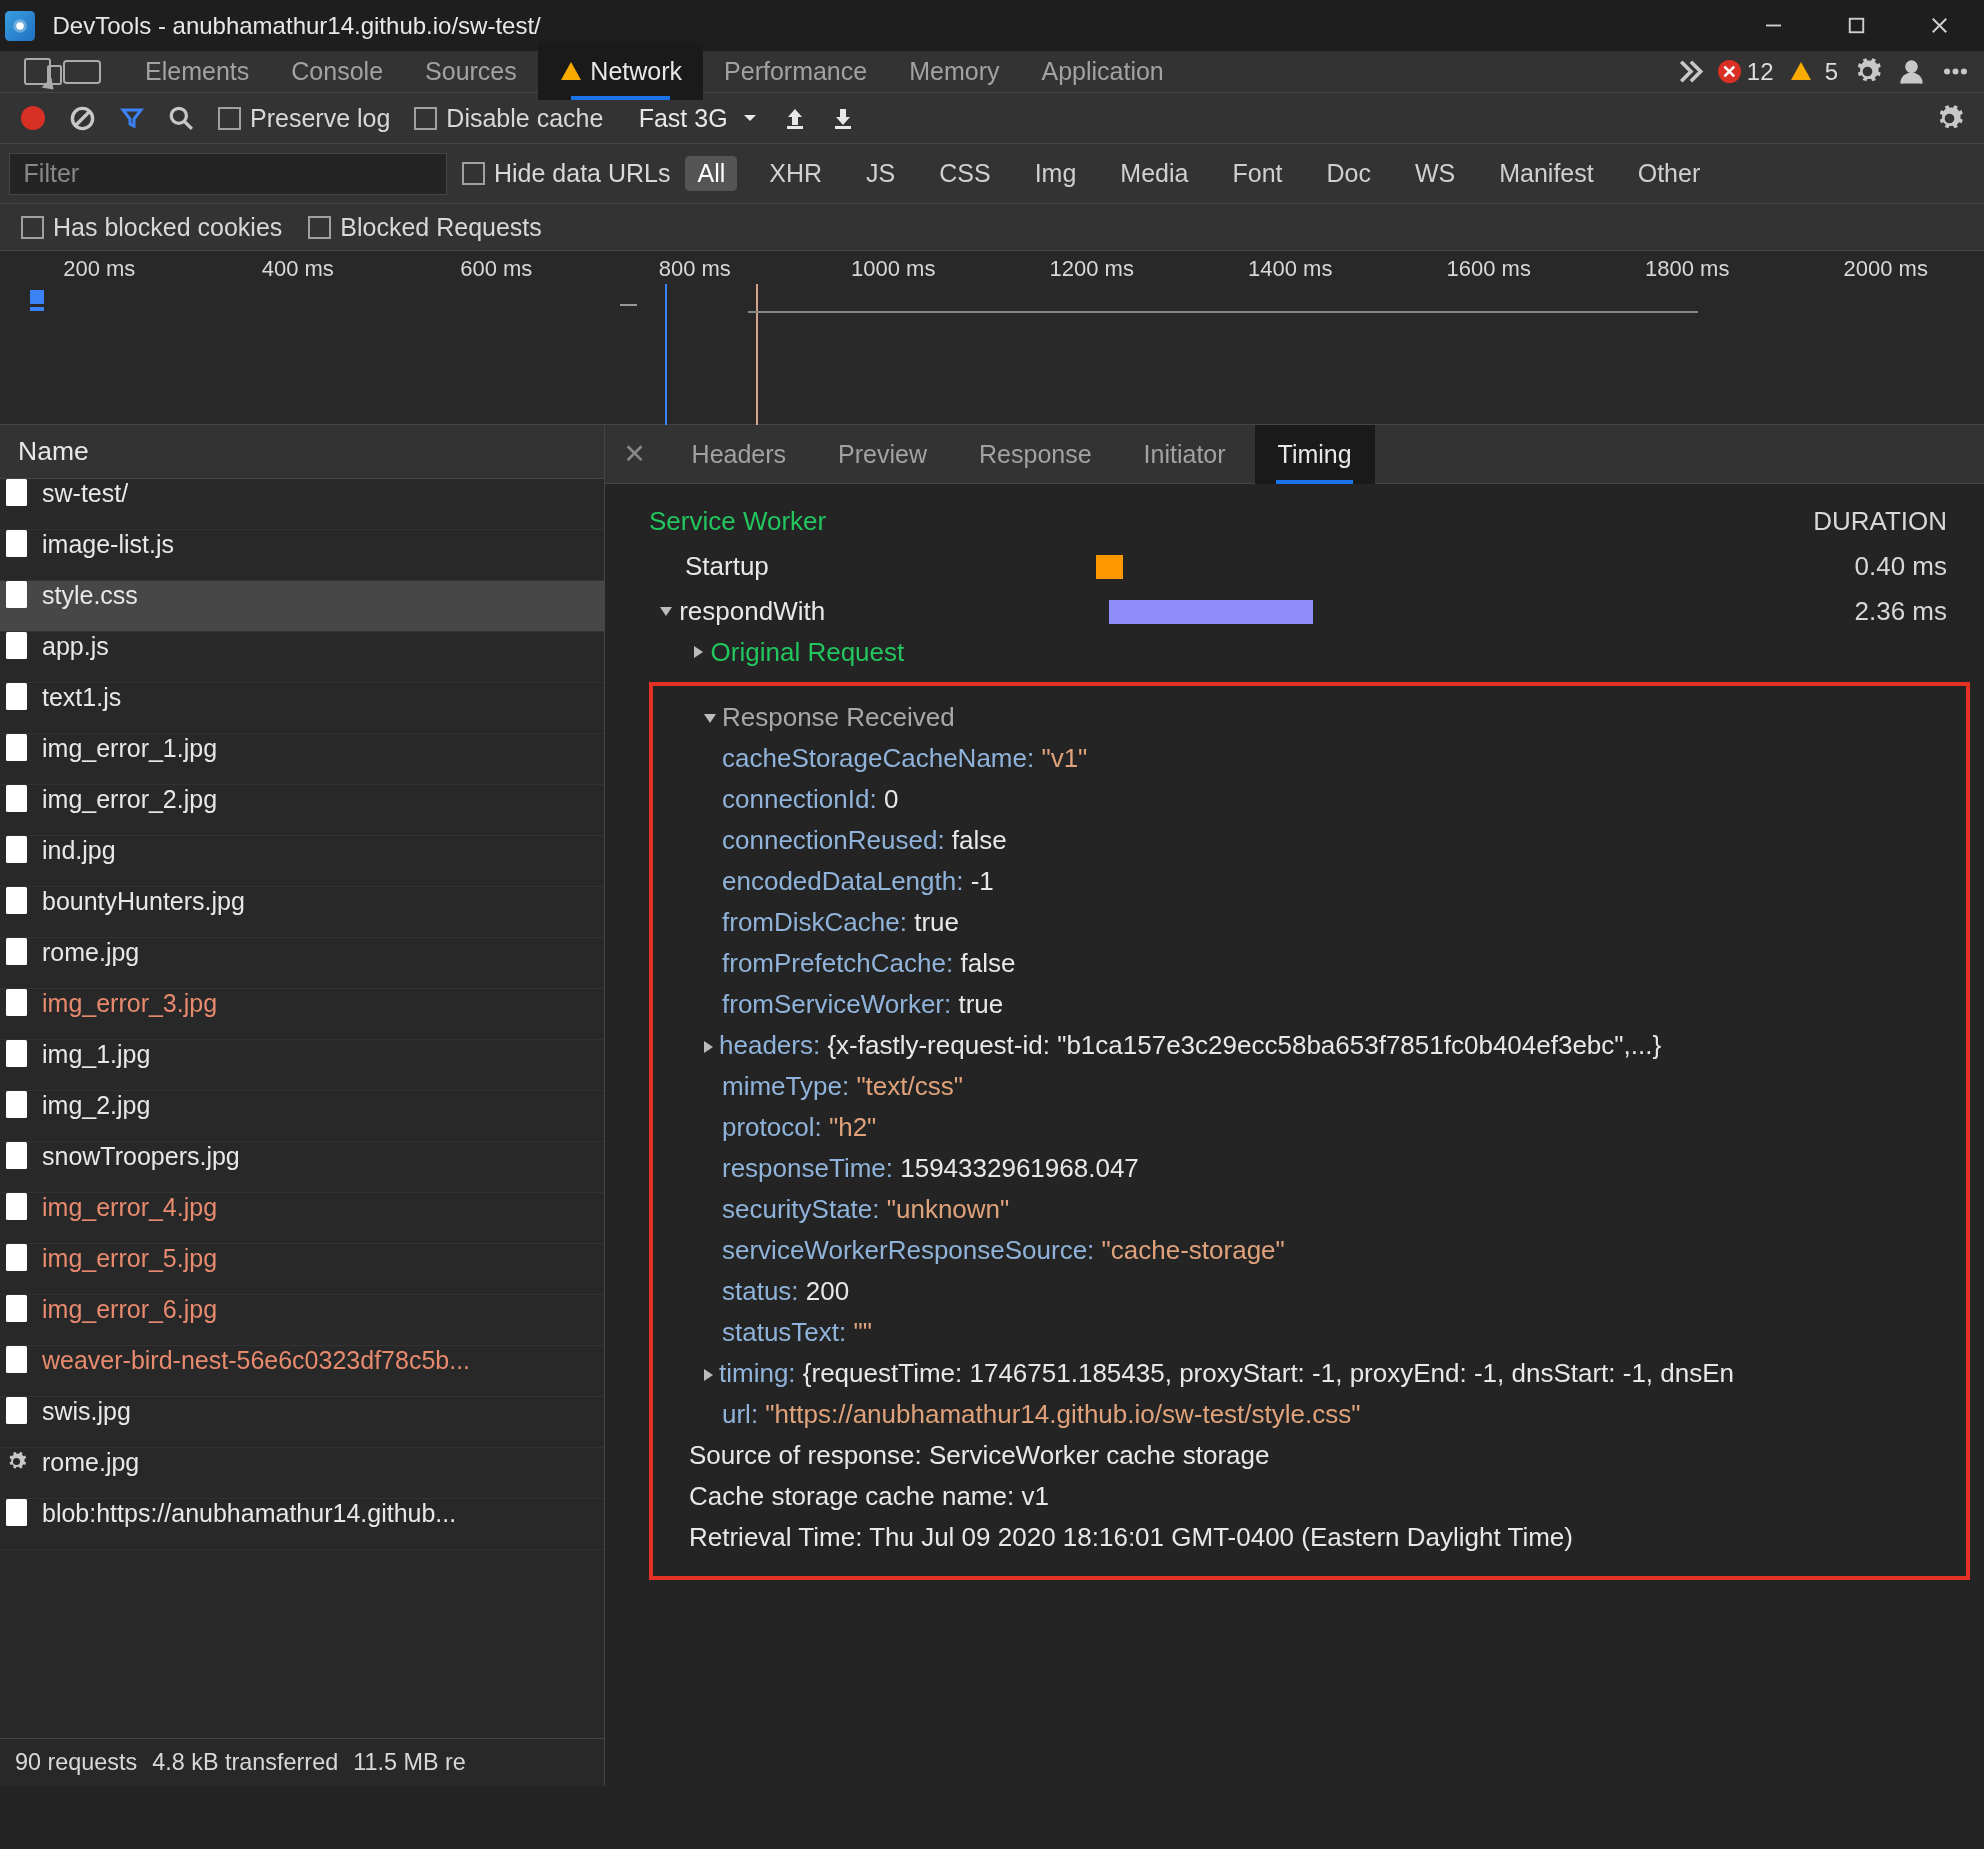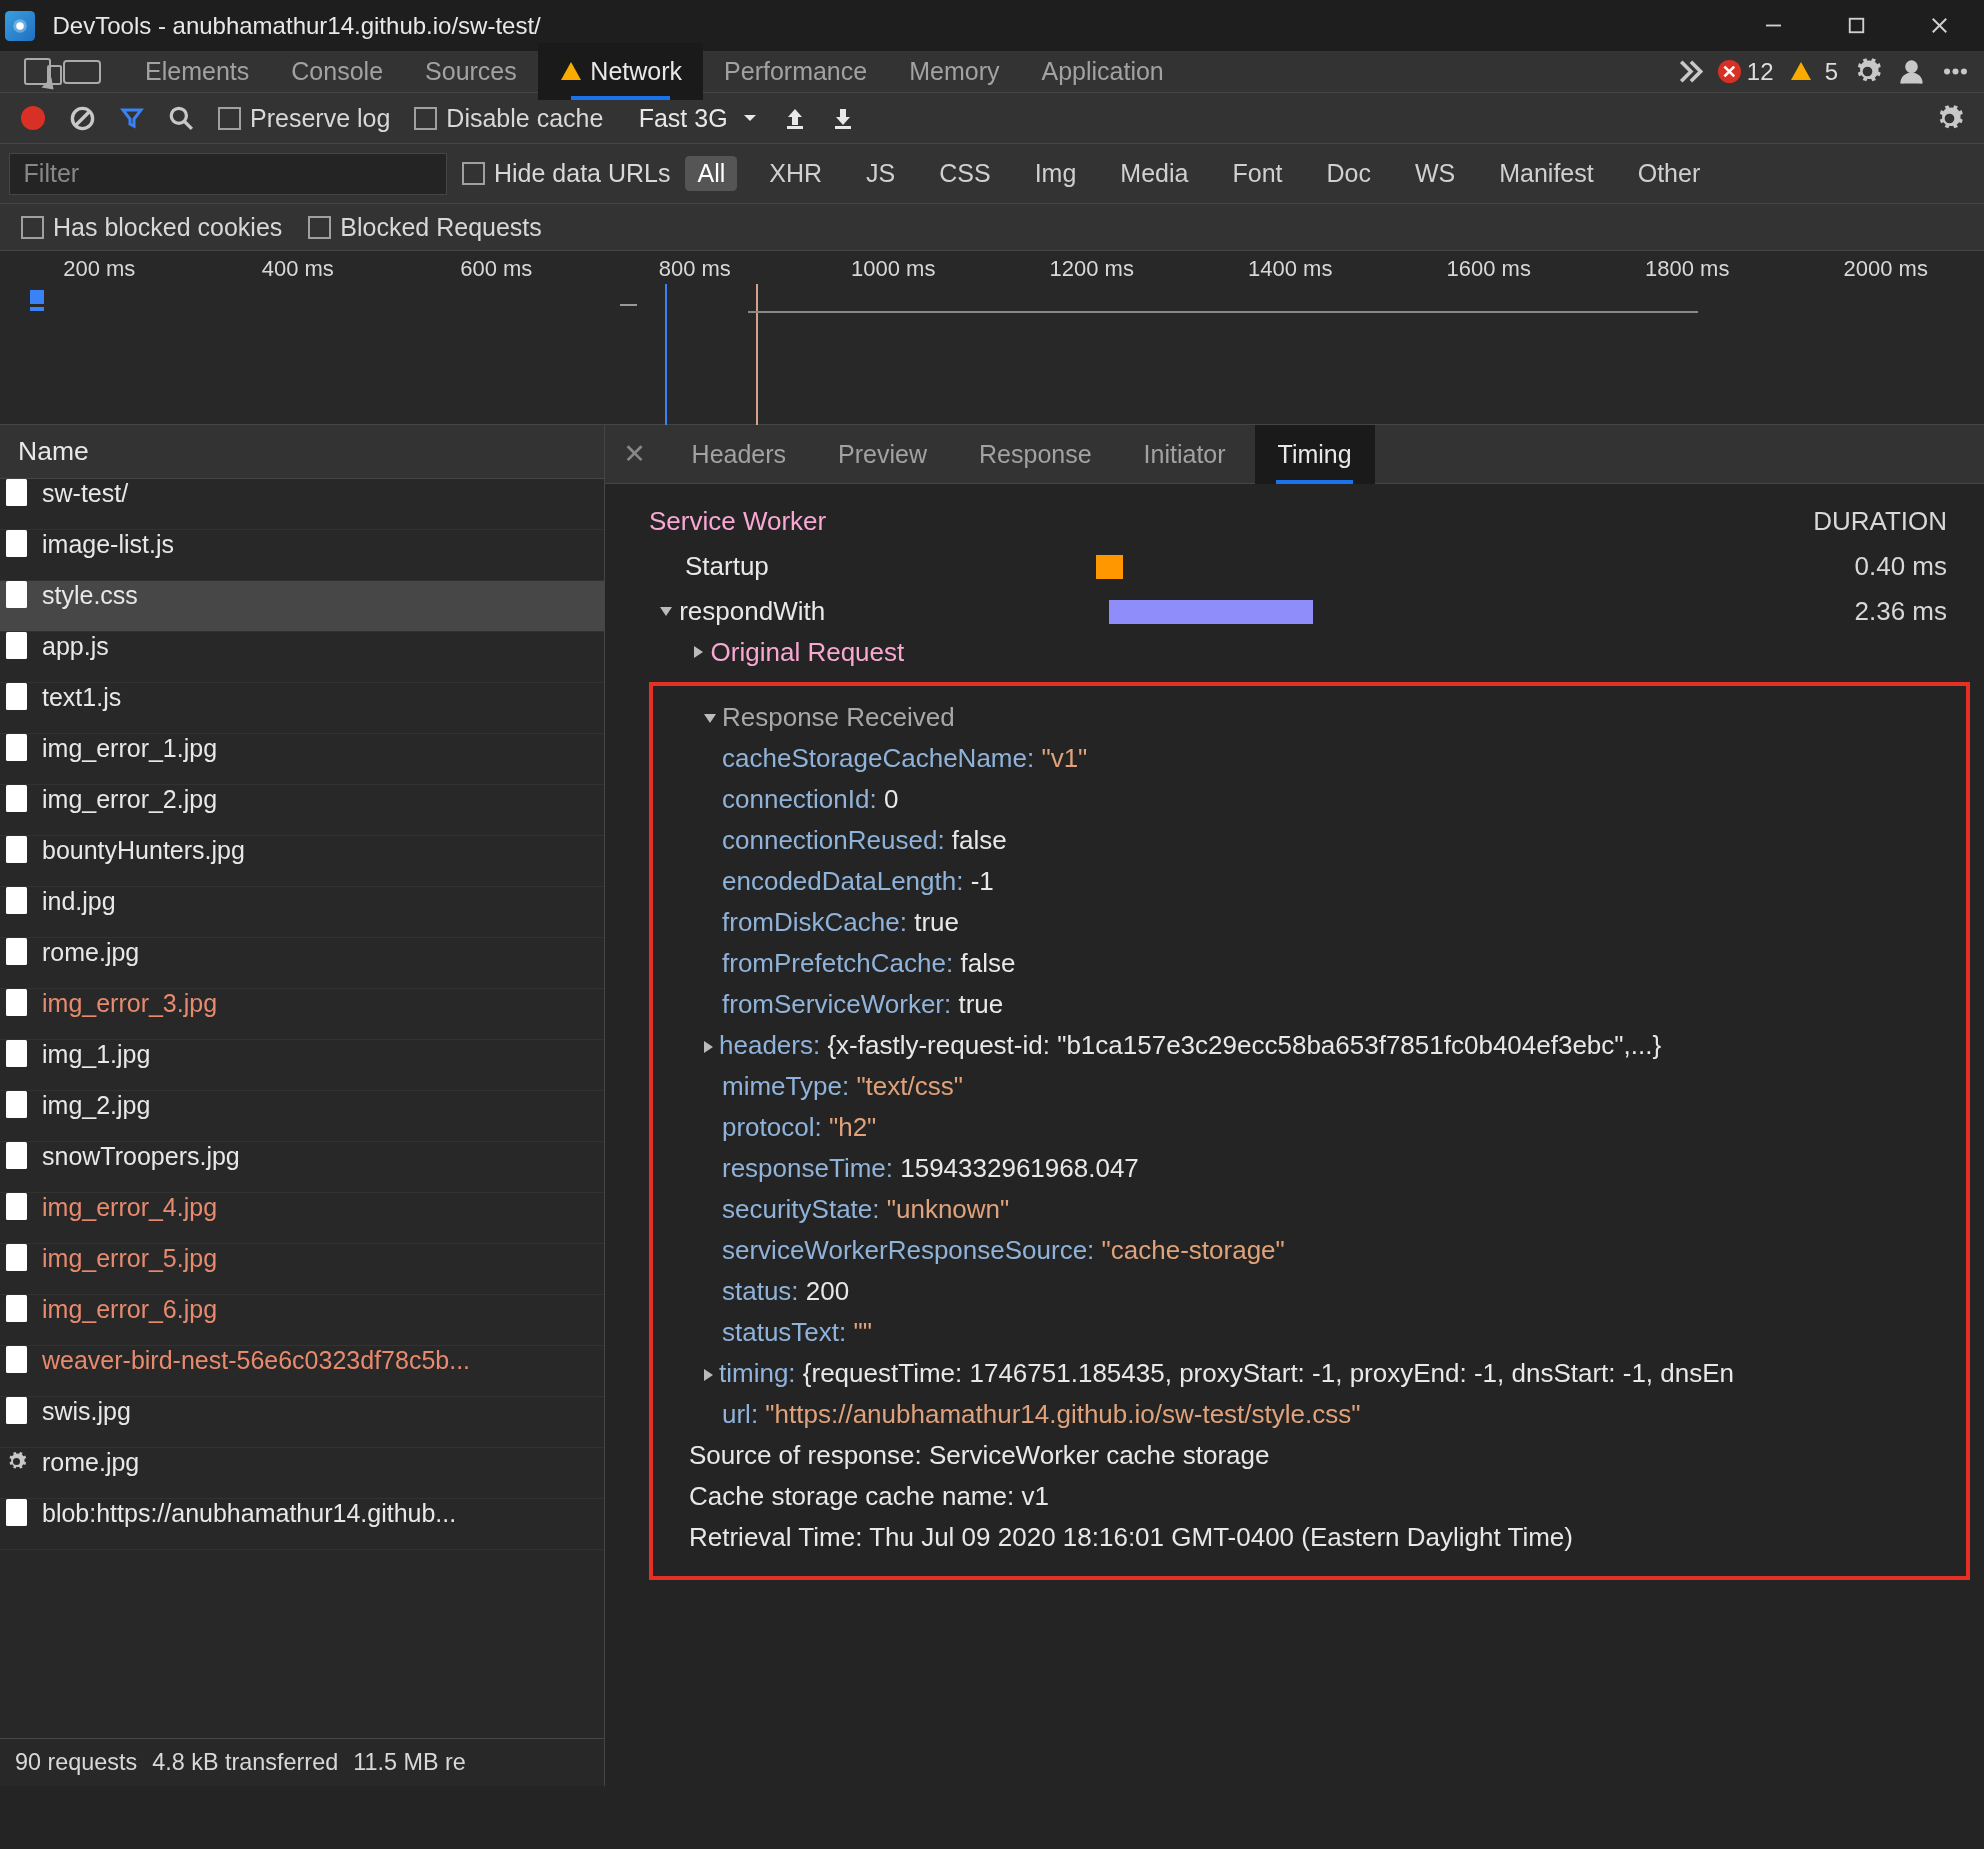--- a/index.html
+++ b/index.html
@@ -80,21 +80,21 @@
 
 
 .rightpanel{flex:1;background:#242424;display:flex;flex-direction:column}
 .dettabs{height:59px;display:flex;align-items:center;border-bottom:1.5px solid #454545;padding-left:16.6px;gap:6px;background:#333}
 .dtclose{width:26px;height:26px;display:flex;align-items:center;justify-content:center;color:#888;font-size:27px;margin-right:15px}
 .dtab{font-size:25px;color:#a2a2a2;padding:0 23px;height:59px;display:flex;align-items:center;position:relative}
 .dtab.active{color:#e8e8e8;background:#1a1a1a}
 .dtab.active::after{content:"";position:absolute;left:18%;right:18%;bottom:0;height:3.8px;background:#1a73e8}
 .detbody{flex:1;padding:15px 15px 15px 44px;overflow:hidden}
 .swrow{display:flex;align-items:center;font-size:26px;height:45px}
-.swlabel{color:#f9a8d4}
+.swlabel{color:#22c55e}
 .swdur{margin-left:auto;margin-right:23px;color:#d8d8d8}
 .swrow.indent{padding-left:36px}
 .swrow .tri{width:0;height:0;border-left:6.8px solid transparent;border-right:6.8px solid transparent;border-top:9.8px solid #bbb;margin-right:7.6px}
 .swrow .tric{width:0;height:0;border-top:6.8px solid transparent;border-bottom:6.8px solid transparent;border-left:9.8px solid #bbb;margin-right:7.6px}
 .swbar{width:204px;display:flex;margin-left:auto;margin-right:257px}
 .bar-startup{width:27px;height:24px;background:#ff9800;margin-left:15px}
 .bar-respond{width:204px;height:24px;background:#8e8df9}
 
 .redbox{border:4.5px solid #e53125;margin-top:12px;padding:10.6px 15px 18px 15px;font-size:26px;line-height:41px}
 .redbox .tri{display:inline-block;width:0;height:0;border-left:6.8px solid transparent;border-right:6.8px solid transparent;border-top:9.8px solid #bbb;margin-right:6px;vertical-align:middle}
@@ -306,25 +306,25 @@
         <div class="frow">
           <div class="ficon"></div>
           <span>img_error_1.jpg</span>
         </div>
         <div class="frow">
           <div class="ficon"></div>
           <span>img_error_2.jpg</span>
         </div>
         <div class="frow">
           <div class="ficon"></div>
+          <span>ind.jpg</span>
+        </div>
+        <div class="frow">
+          <div class="ficon"></div>
           <span>bountyHunters.jpg</span>
-        </div>
-        <div class="frow">
-          <div class="ficon"></div>
-          <span>ind.jpg</span>
         </div>
         <div class="frow">
           <div class="ficon"></div>
           <span>rome.jpg</span>
         </div>
         <div class="frow err">
           <div class="ficon"></div>
           <span>img_error_3.jpg</span>
         </div>
         <div class="frow">

